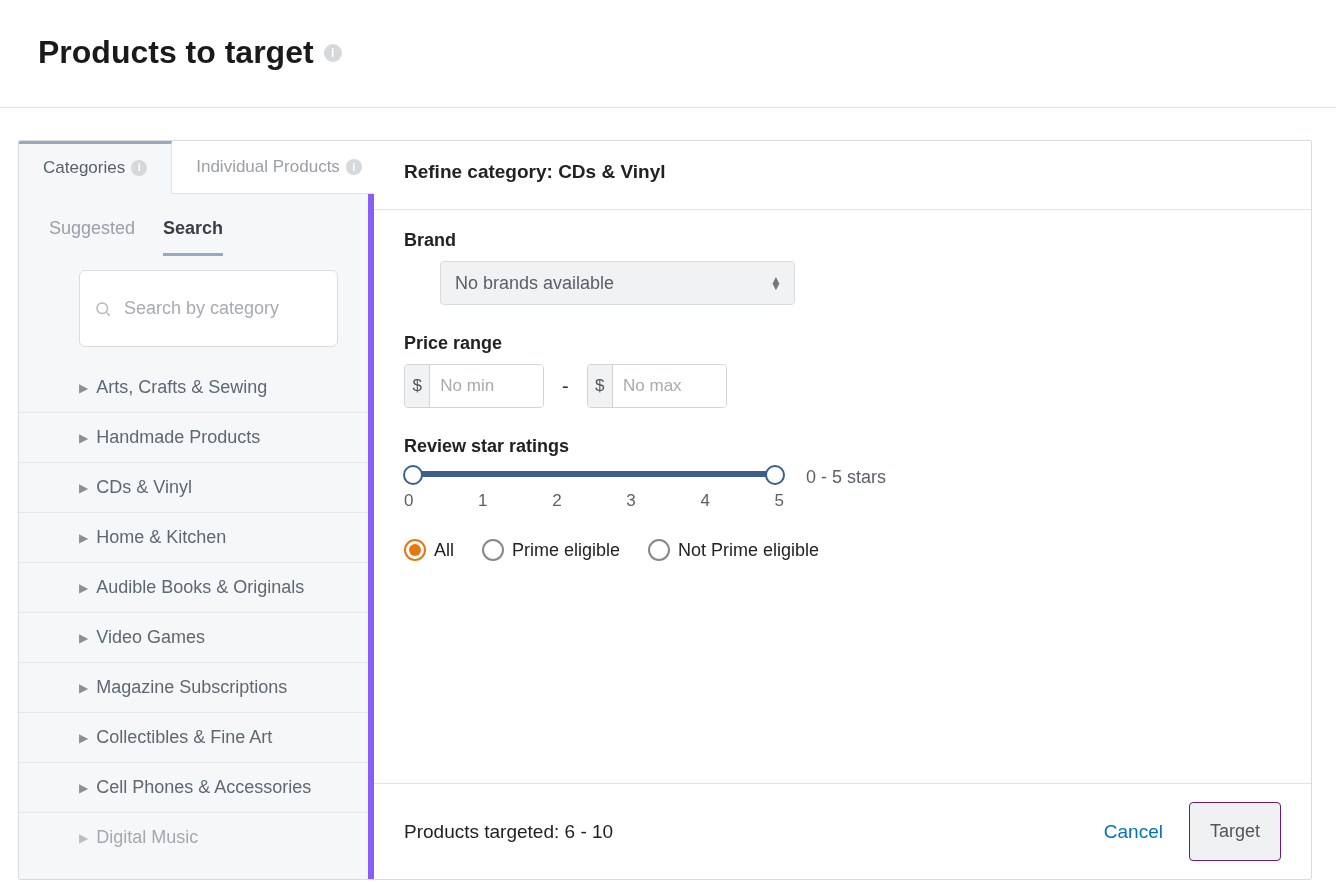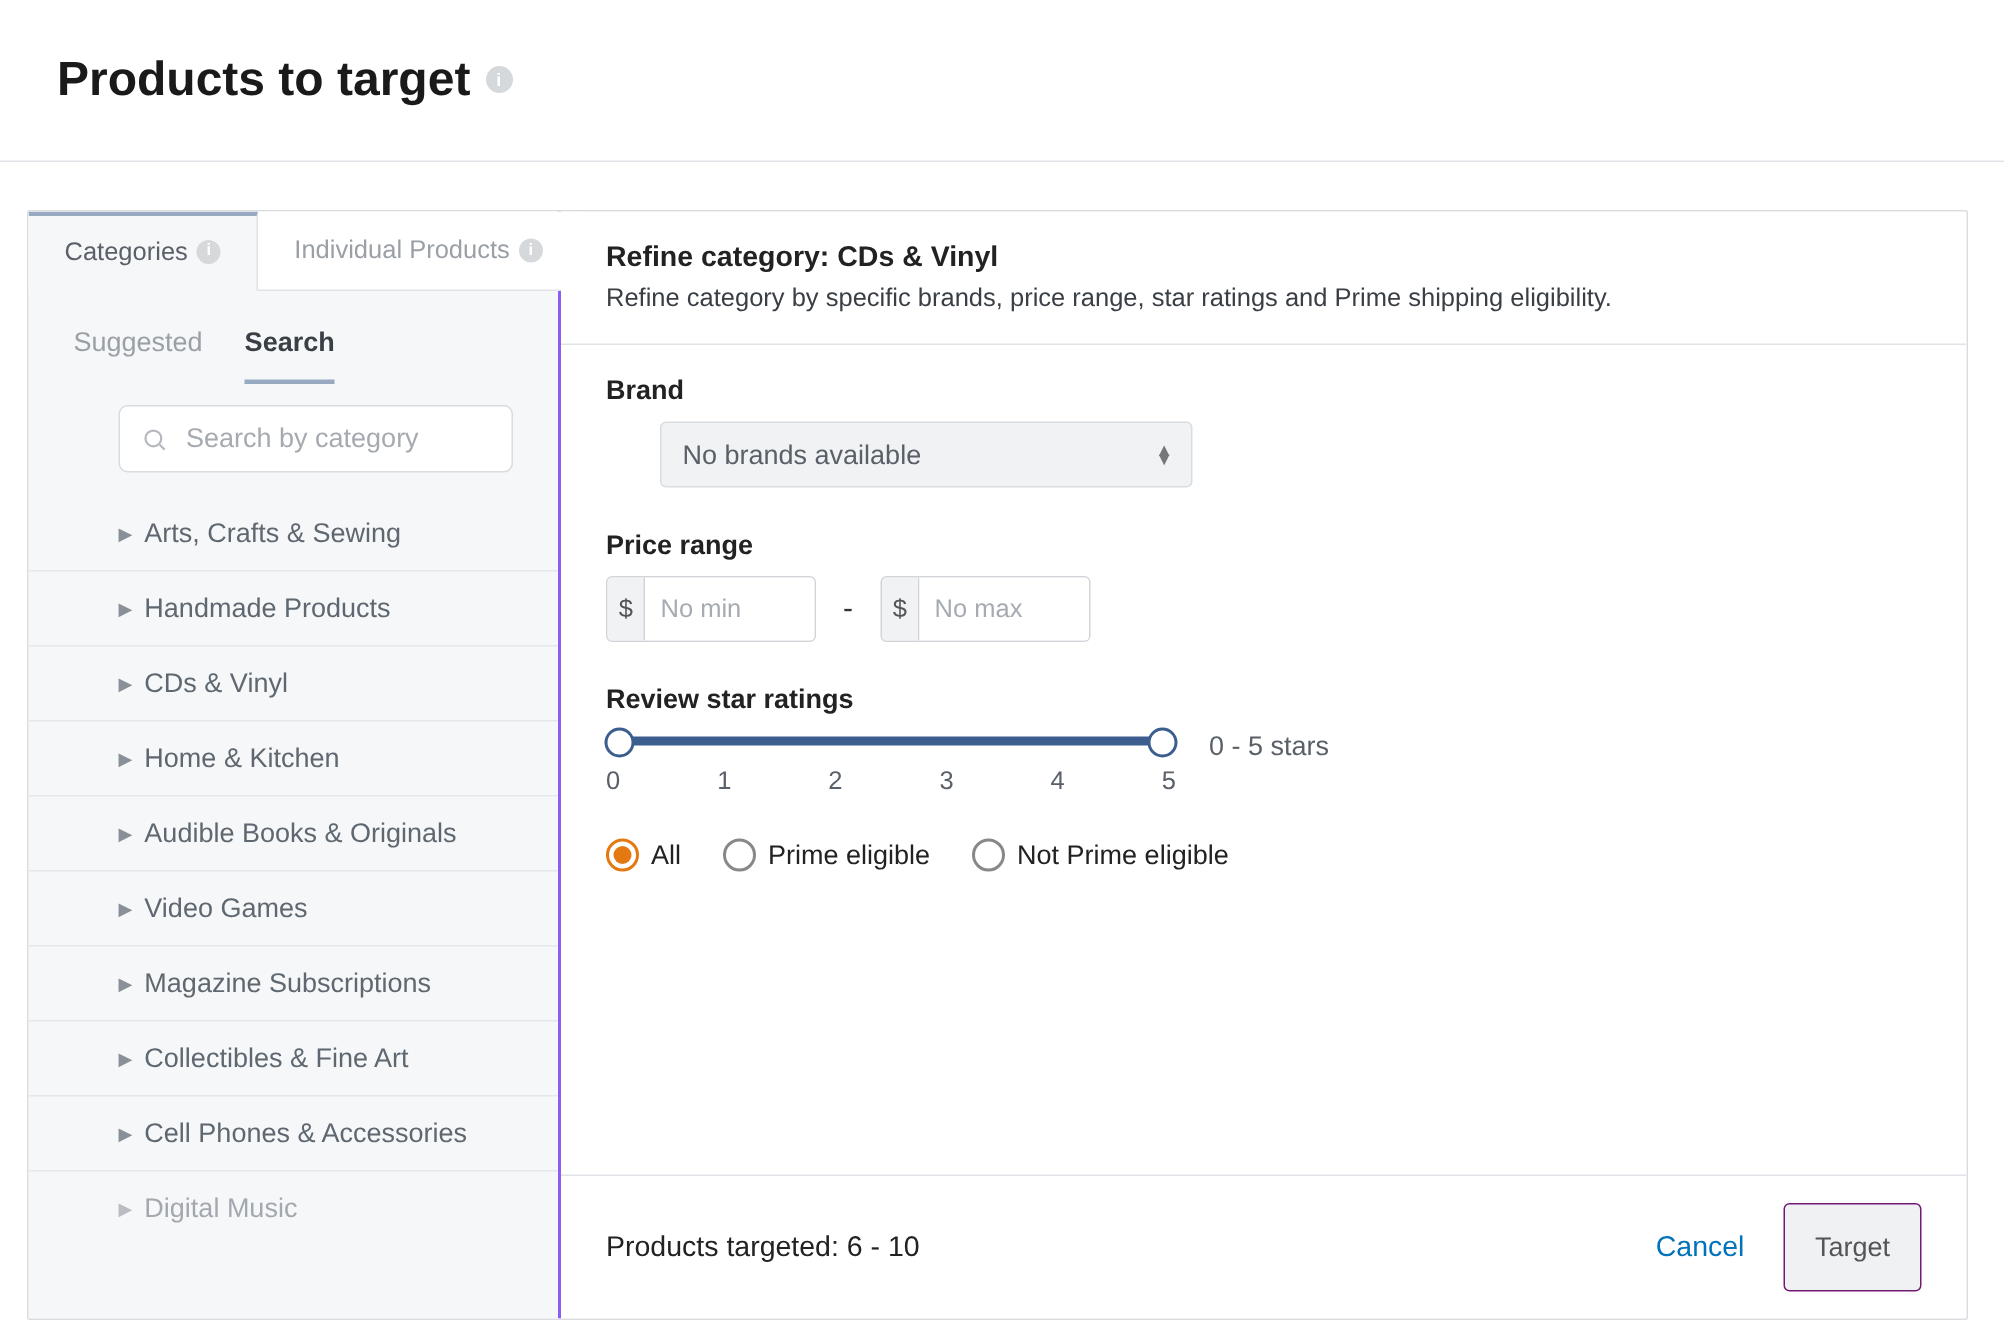--- a/index.html
+++ b/index.html
@@ -20,40 +20,40 @@
     width:16px; height:16px; border-radius:50%; background:#d5d9dc; color:#fff;
     font-size:11px; font-weight:700; line-height:1; margin-left:6px; }
 
   .divider { border-top:1px solid #e0e3e7; margin:0 0 32px 0; }
 
   .panel { margin-left:18px; margin-right:24px; border:1px solid #d9dcdf;
     background:#fff; border-radius:2px; display:flex; overflow:hidden;
     height: 740px; }
 
   
-  .left-col { width: 355px; flex: 0 0 355px; background:#f6f7f9; border-right:2px solid #8b5cf6;
+  .left-col { width: 355px; flex: 0 0 355px; background:#f6f7f9; border-right:6px solid #8b5cf6;
     display:flex; flex-direction:column; }
 
   .primary-tabs { display:flex; background:#fff; }
   .primary-tab { flex:0 0 auto; padding:16px 24px; font-size:17px; color:#6b7177;
     background:#f6f7f9; border-bottom:1px solid #e0e3e7; border-right:1px solid #e0e3e7;
     display:flex; align-items:center; cursor:pointer; }
   .primary-tab.active { background:#f6f7f9; border-top:3px solid #98a9c2; padding-top:13px;
     border-bottom:none; color:#5a6068; }
   .primary-tab.inactive { background:#fff; color:#9aa0a6; }
   .primary-tabs-spacer { flex:1; background:#fff; border-bottom:1px solid #e0e3e7; }
 
   .sub-tabs { display:flex; gap:28px; padding: 24px 30px 0 30px; }
   .sub-tab { font-size:18px; color:#9aa0a6; padding-bottom:14px; cursor:pointer; }
   .sub-tab.active { color:#3a3f45; font-weight:600; border-bottom:3px solid #98a9c2; }
 
   .search-wrap { padding: 14px 30px 10px 60px; }
   .search-box { display:flex; align-items:center; gap:10px;
     border:1px solid #d9dcdf; border-radius:6px; background:#fff;
-    padding:10px 14px; }
+    padding:26px 14px; }
   .search-box input { border:none; outline:none; font-size:18px; color:#333;
     width:100%; background:transparent; }
   .search-box input::placeholder { color:#a6abb1; }
   .search-icon-svg { flex:0 0 auto; }
 
   .cat-list { margin-top:6px; }
   .cat-item { display:flex; align-items:center; gap:8px;
     padding:14px 20px 14px 60px; font-size:18px; color:#5f6870;
     border-bottom:1px solid #e5e7ea; cursor:pointer; }
   .cat-caret { color:#8a9097; font-size:12px; }
@@ -202,21 +202,20 @@
             <span class="cat-caret">▶</span>
             <span>Digital Music</span>
           </div>
       </div>
     </div>
 
     <div class="right-col">
 
       <div class="refine-head">
         <p class="refine-title">Refine category: CDs &amp; Vinyl</p>
-        <p class="refine-sub">Refine category by specific brands, price range, star ratings and Prime shipping eligibility.</p>
       </div>
 
       <div class="refine-body">
 
         <div class="section-block">
           <p class="section-label">Brand</p>
           <div class="dropdown">
             <span>No brands available</span>
             <span class="chev">
                 <span>▲</span>

